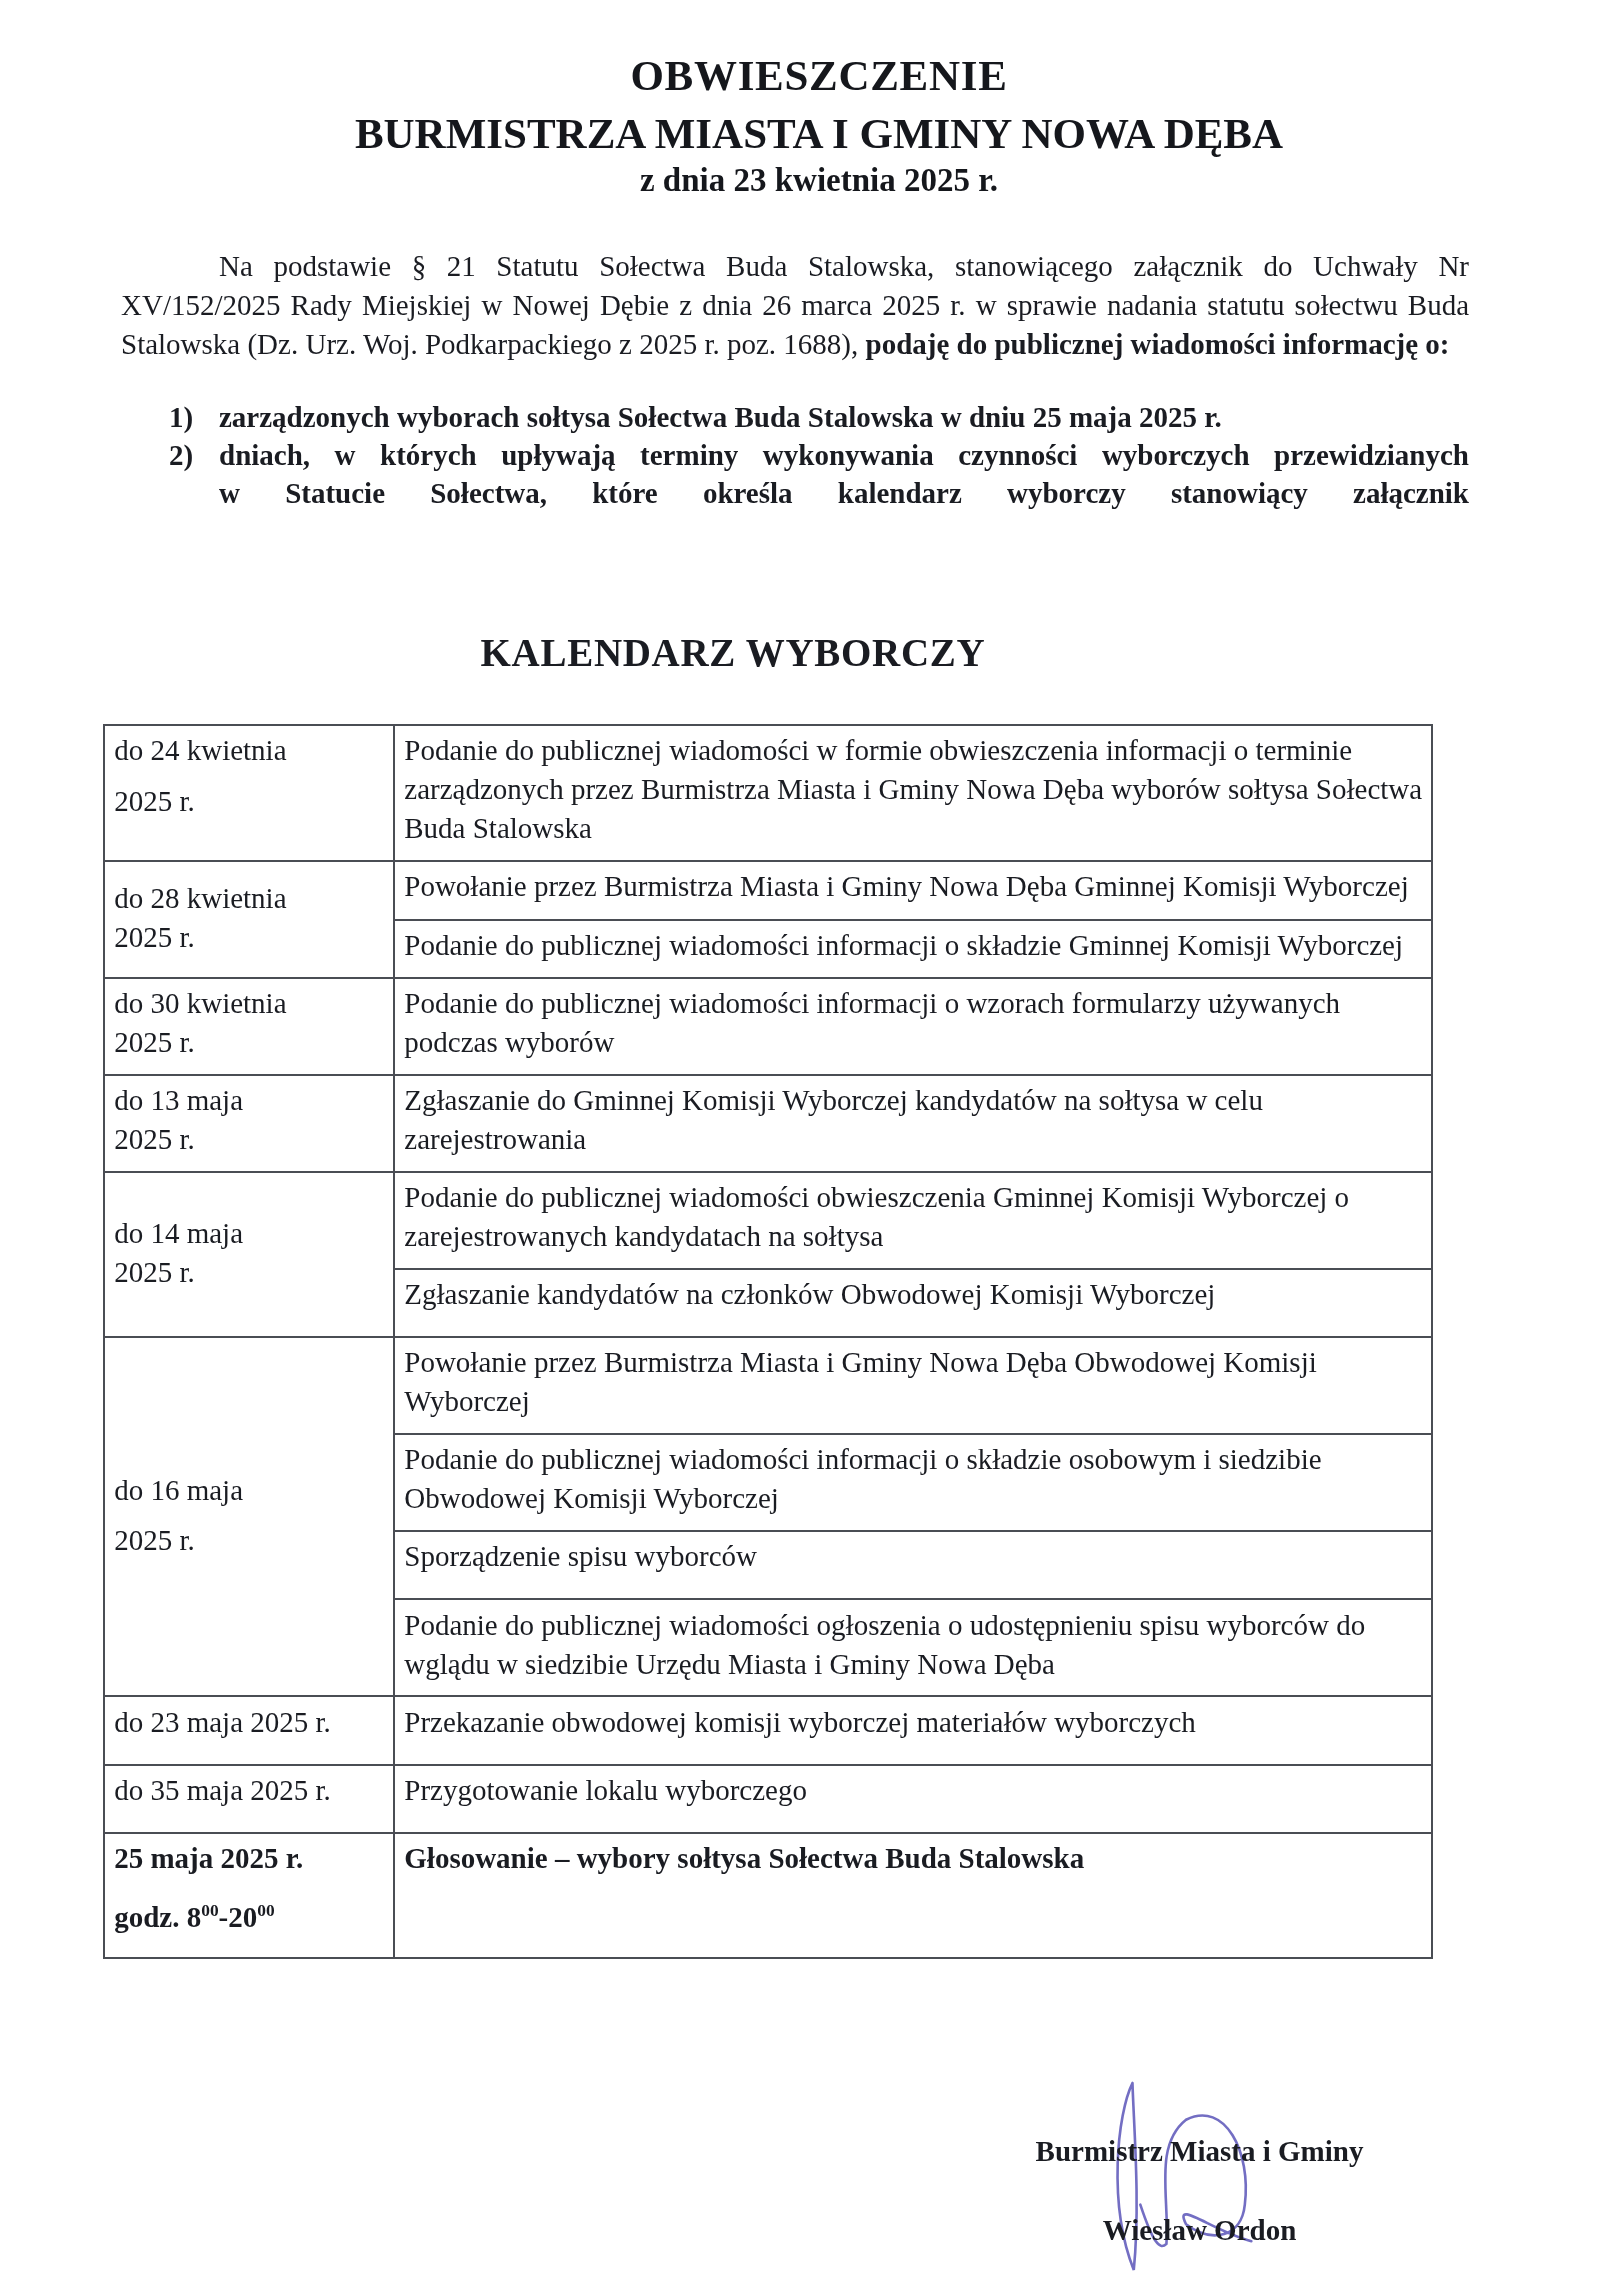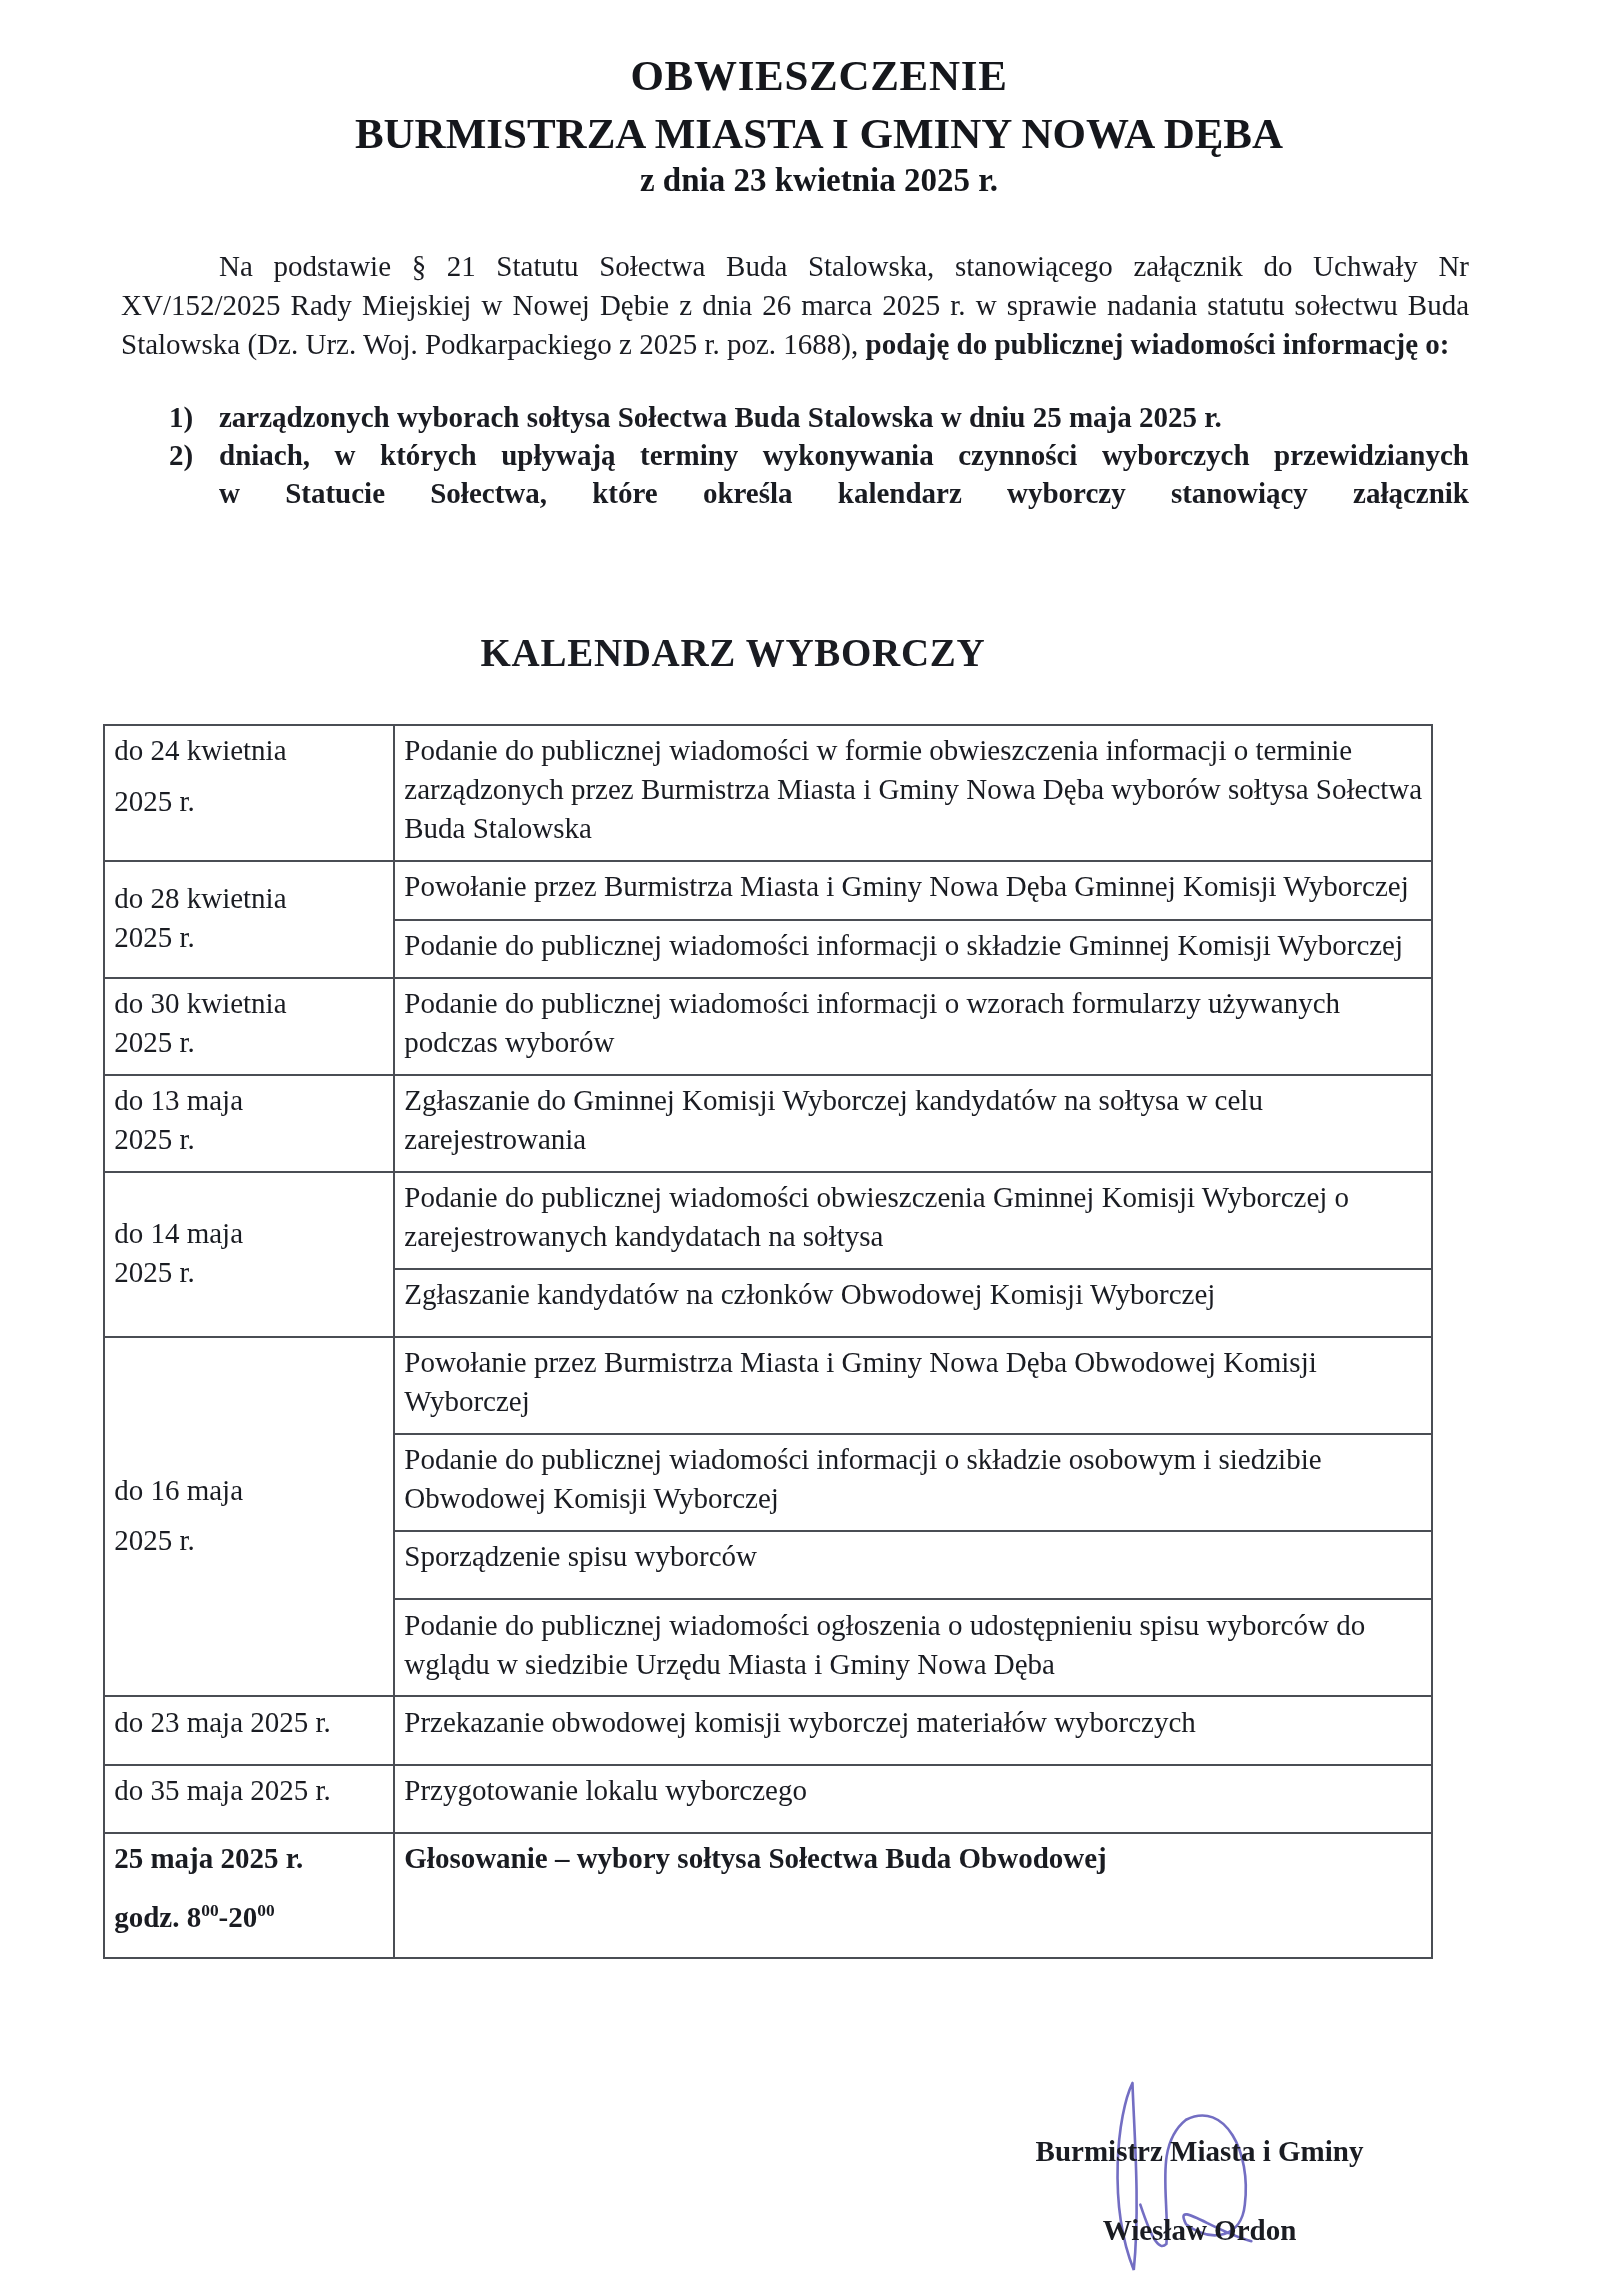--- a/index.html
+++ b/index.html
@@ -248,21 +248,21 @@
           <td style="padding-bottom: 22px;">
             <div>Przygotowanie lokalu wyborczego</div>
           </td>
         </tr>
         <tr>
           <td class="date bold">
             <div>25 maja 2025 r.</div>
             <div style="margin-top:19.6px;padding-bottom:13px;"><span>godz. </span><span>8</span><sup>00</sup><span>-</span><span>20</span><sup>00</sup></div>
           </td>
           <td class="bold">
-            <div>Głosowanie – wybory sołtysa Sołectwa Buda Obwodowej</div>
+            <div>Głosowanie – wybory sołtysa Sołectwa Buda Stalowska</div>
           </td>
         </tr>
       </tbody>
   </table>
 
   <svg class="sig-scribble" viewBox="0 0 380 320">
     <path id="sig-path" d="M118 14 C 95 60, 80 200, 120 300 C 130 200, 120 80, 118 14 M 130 200 C 150 260, 160 270, 170 260 C 175 190, 150 110, 200 70 C 260 40, 300 120, 290 200 C 285 250, 240 260, 200 230 C 180 190, 240 240, 300 256" fill="none" stroke="#5a55b8" stroke-width="4" stroke-linecap="round" opacity="0.85"></path>
   </svg>
 
   <div class="signature sig-1">Burmistrz Miasta i Gminy</div>

